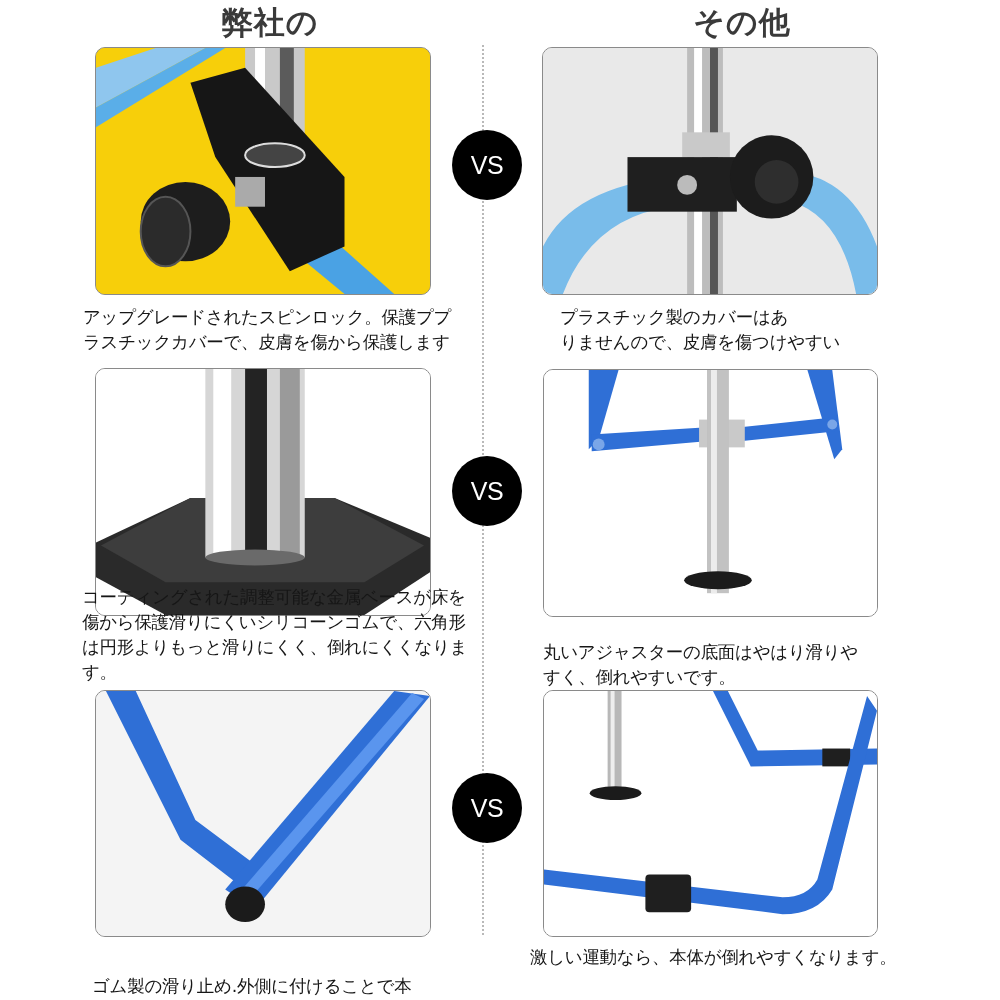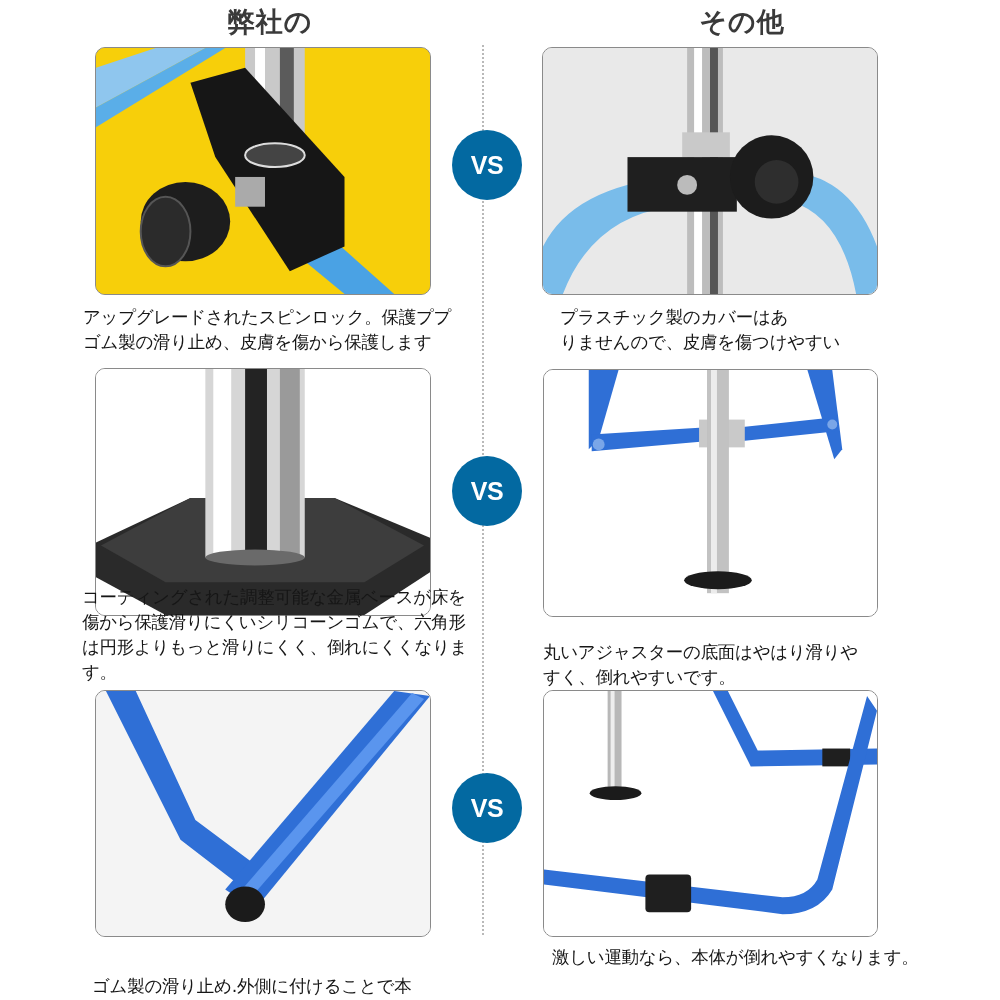--- a/index.html
+++ b/index.html
@@ -4,39 +4,39 @@
 <style>
   html, body { margin: 0; padding: 0; }
   body {
     width: 1000px; height: 1000px; position: relative; overflow: hidden;
     background: #ffffff;
     font-family: "DejaVu Sans", "Liberation Sans", sans-serif;
     color: #1a1a1a;
   }
   .col-title {
     position: absolute; top: 0; height: 44px; line-height: 44px;
-    font-size: 27px; font-weight: bold; color: #3a3a3a; text-align: center;
+    font-size: 31px; font-weight: bold; color: #3a3a3a; text-align: center;
     letter-spacing: 1px;
   }
   .divider {
     position: absolute; left: 482px; top: 45px; width: 0; height: 890px;
     border-left: 2px dotted #b9b9b9;
   }
   .panel {
     position: absolute; border: 1.5px solid #8a8a8a; border-radius: 10px;
     overflow: hidden; background: #f2f2f2; box-sizing: border-box;
   }
   .panel svg { display: block; width: 100%; height: 100%; }
   .caption {
     position: absolute; font-size: 17.5px; line-height: 25px; color: #161616;
     white-space: pre-line; letter-spacing: -0.3px;
   }
   .vs {
     position: absolute; width: 70px; height: 70px; border-radius: 50%;
-    background: #0369a1; color: #ffffff; font-weight: bold; font-size: 25px;
+    background: #000000; color: #ffffff; font-weight: normal; font-size: 25px;
     display: flex; align-items: center; justify-content: center;
     font-family: "Liberation Sans", "DejaVu Sans", sans-serif;
     letter-spacing: -0.5px;
   }
 </style>
 </head>
 <body>
 
 <div class="col-title" style="left:140px;width:260px;">弊社の</div>
 <div class="col-title" style="left:612px;width:260px;">その他</div>
@@ -53,21 +53,21 @@
     <rect x="160" y="0" width="10" height="110" fill="#ffffff"></rect>
     <rect x="185" y="0" width="14" height="110" fill="#5b5b5b"></rect>
     <path d="M95 35 L150 20 L250 130 L250 200 L195 225 L120 110 Z" fill="#161616"></path>
     <ellipse cx="180" cy="108" rx="30" ry="12" fill="#444" stroke="#ddd" stroke-width="2"></ellipse>
     <rect x="140" y="130" width="30" height="30" fill="#aaaaaa"></rect>
     <ellipse cx="90" cy="175" rx="45" ry="40" fill="#1d1d1d"></ellipse>
     <ellipse cx="70" cy="185" rx="25" ry="35" fill="#2b2b2b" stroke="#555" stroke-width="2"></ellipse>
   </svg>
 </div>
 <div class="caption" style="left:83px;top:305px;width:400px;">アップグレードされたスピンロック。保護ププ
-ゴム製の滑り止め、皮膚を傷から保護します</div>
+ラスチックカバーで、皮膚を傷から保護します</div>
 
 <div class="vs" style="left:452px;top:130px;">VS</div>
 
 <div class="panel" style="left:542px;top:47px;width:336px;height:248px;background:#e9e9e9;">
   <svg viewBox="0 0 336 248" preserveAspectRatio="none">
     <rect width="336" height="248" fill="#e9e9e9"></rect>
     <path d="M0 200 Q30 140 130 130 L130 160 Q50 170 20 248 L0 248 Z" fill="#79bcea"></path>
     <path d="M250 125 Q310 130 336 200 L336 248 L315 248 Q300 170 250 155 Z" fill="#79bcea"></path>
     <rect x="145" y="0" width="36" height="248" fill="#bdbdbd"></rect>
     <rect x="152" y="0" width="8" height="248" fill="#ffffff"></rect>
@@ -137,13 +137,13 @@
     <rect width="335" height="247" fill="#ffffff"></rect>
     <rect x="64" y="0" width="14" height="100" fill="#b8b8b8"></rect>
     <rect x="67" y="0" width="4" height="100" fill="#eeeeee"></rect>
     <ellipse cx="72" cy="103" rx="26" ry="7" fill="#1b1b1b"></ellipse>
     <path d="M170 0 L185 0 L215 60 L335 58 L335 74 L208 76 Z" fill="#2f6fd6"></path>
     <rect x="280" y="58" width="28" height="18" fill="#1f1f1f"></rect>
     <path d="M325 5 L335 20 L290 200 Q275 225 240 225 L0 195 L0 180 L240 208 Q265 208 275 190 Z" fill="#2f6fd6"></path>
     <rect x="102" y="185" width="46" height="38" rx="4" fill="#1f1f1f"></rect>
   </svg>
 </div>
-<div class="caption" style="left:552px;top:945px;width:440px;">激しい運動なら、本体が倒れやすくなります。</div>
+<div class="caption" style="left:530px;top:945px;width:440px;">激しい運動なら、本体が倒れやすくなります。</div>
 
 </body></html>

